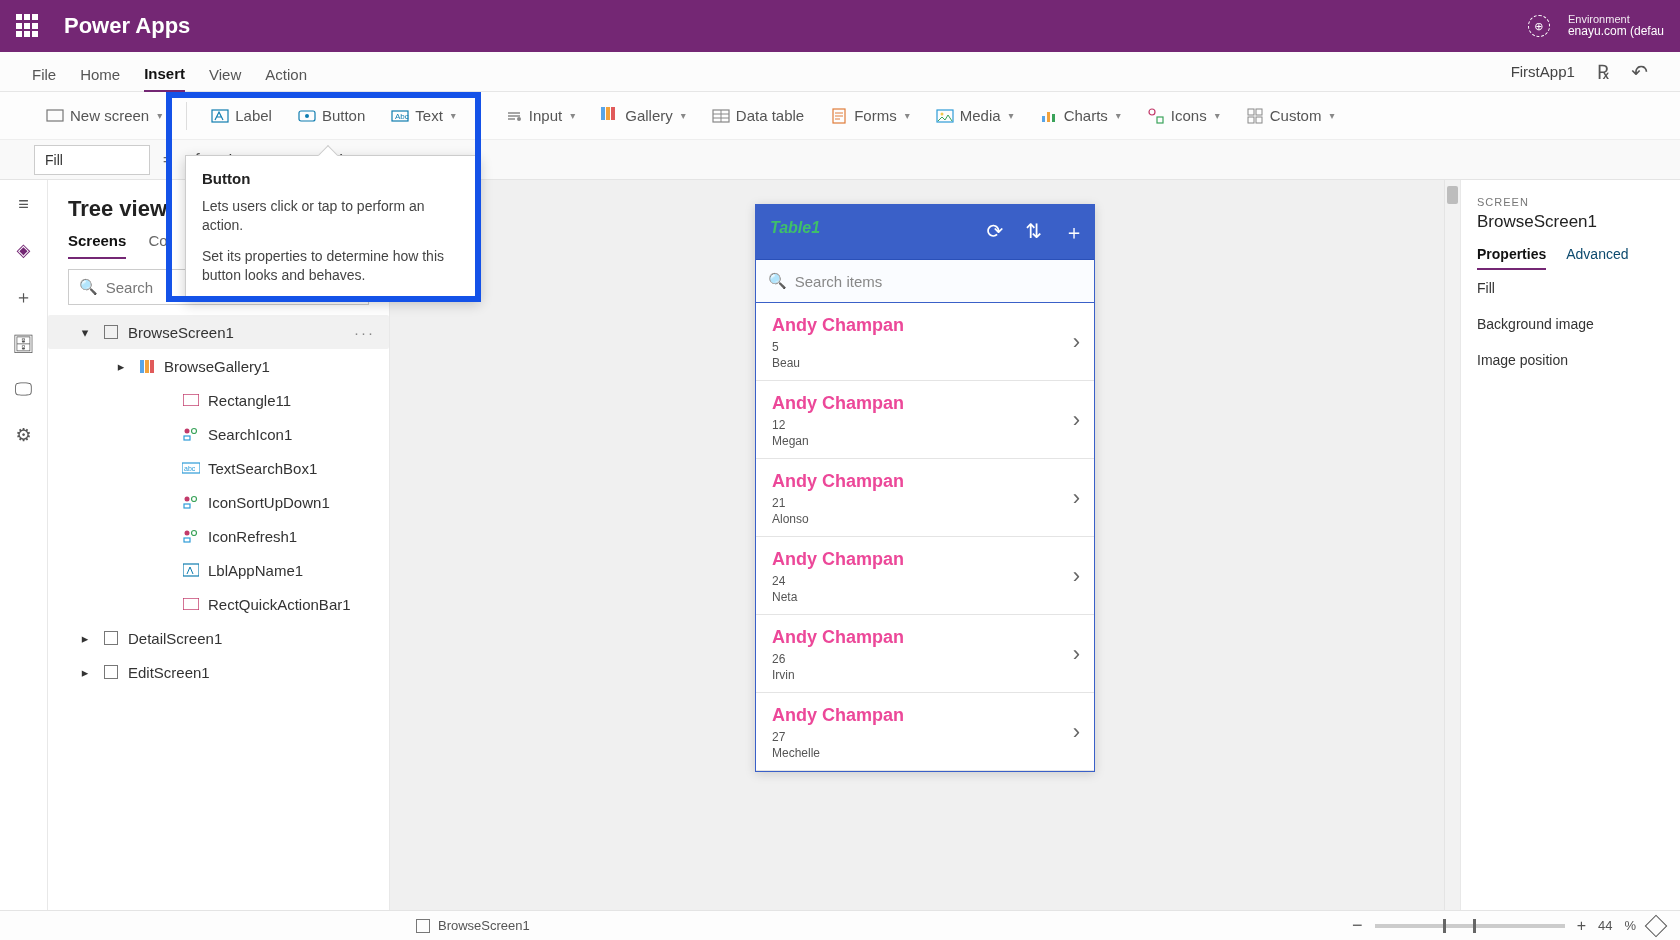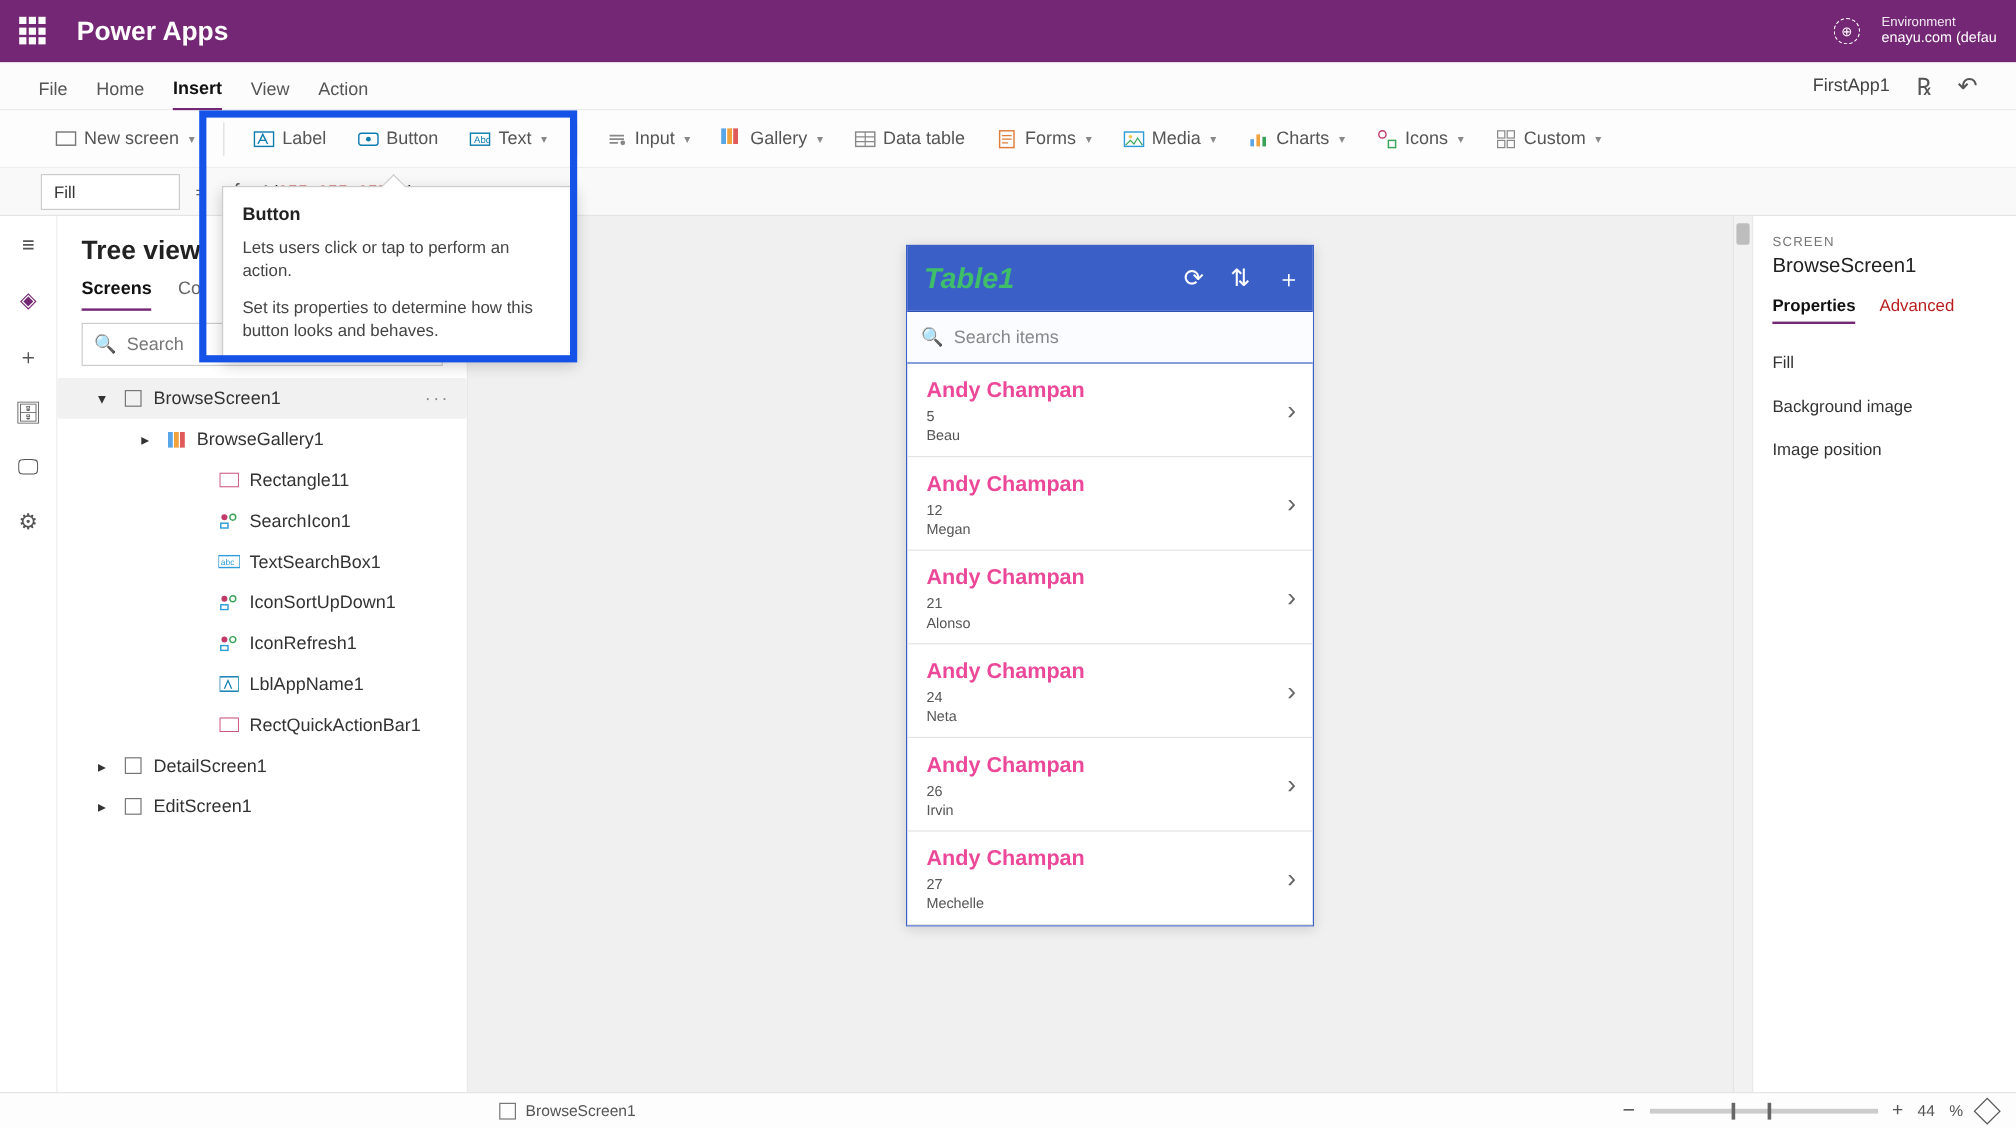--- a/index.html
+++ b/index.html
@@ -63,38 +63,38 @@
 .sq{ width:14px;height:14px;border:1.5px solid #777; display:inline-block;}
 .gal-ic{ display:flex;gap:1px;}
 .gal-ic span{width:4px;height:13px;}
 .gal-ic span:nth-child(1){background:#58a5e8;}
 .gal-ic span:nth-child(2){background:#f2a23c;}
 .gal-ic span:nth-child(3){background:#e05a5a;}
 
 .canvas { flex:1; background:#f0f0f0; display:flex; justify-content:center; align-items:flex-start; padding-top:24px; position:relative;}
 .phone { width:340px; background:#fff; box-shadow:0 2px 10px rgba(0,0,0,.15); border:1px solid #3a60c8;}
 .phone-header{ height:54px; background:#3a60c8; position:relative;}
-.phone-header .ph-title{ position:absolute; left:14px; top:14px; font-size:24px; font-style:italic; color:#3fbf6a; font-weight:600;}
+.phone-header .ph-title{ position:absolute; left:14px; top:14px; font-size:16px; font-style:italic; color:#3fbf6a; font-weight:600;}
 .phone-header .ph-icons{ position:absolute; right:10px; top:14px; display:flex; gap:22px; color:#fff; font-size:20px;}
 .phone-search{ height:44px; border-top:1px solid #2a50b8; border-bottom:0; background:#fafcff; display:flex; align-items:center; padding:0 12px; gap:8px; color:#888; font-size:15px; border-bottom:1px solid #3a60c8;}
 .phone-list{}
 .li{ border-bottom:1px solid #e4e4e4; padding:12px 16px 10px; position:relative;}
 .li .li-title{ font-size:18px; font-weight:600; color:#ec4899;}
 .li .li-sub1{ font-size:12px; color:#555; margin-top:4px;}
 .li .li-sub2{ font-size:12px; color:#555; margin-top:2px;}
 .li .li-chev{ position:absolute; right:14px; top:50%; transform:translateY(-50%); color:#666; font-size:22px;}
 
 .scroll-track{ position:absolute; right:0; top:0; bottom:0; width:16px; background:#f2f2f2; border-left:1px solid #e4e4e4;}
 .scroll-thumb{ position:absolute; left:2px; right:2px; top:6px; height:18px; background:#bdbdbd; border-radius:2px;}
 
 .right-panel{ width:220px; border-left:1px solid #e8e8e8; padding:16px 16px 0;}
 .rp-label{ font-size:11px; letter-spacing:1px; color:#777;}
 .rp-title{ font-size:17px; color:#222; margin:4px 0 14px;}
-.rp-tabs{ display:flex; gap:20px; font-size:14px; margin-bottom:14px;}
-.rp-tabs .rpt{ padding-bottom:6px; cursor:pointer; color:#b91c1c;}
+.rp-tabs{ display:flex; gap:20px; font-size:14px; }
+.rp-tabs .rpt{ padding-bottom:6px; cursor:pointer; color:#0c4a6e;}
 .rp-tabs .rpt.active{ color:#111; font-weight:600; border-bottom:2px solid #742774;}
 .rp-prop{ font-size:14px; color:#333; padding:10px 0;}
 
 .statusbar{ height:30px; border-top:1px solid #e4e4e4; display:flex; align-items:center; padding:0 16px; font-size:13px; color:#555; background:#fdfdfd; }
 .statusbar .left{ margin-left:400px; display:flex;align-items:center;gap:8px;}
 .statusbar .right{ margin-left:auto; display:flex; align-items:center; gap:12px;}
 .slider{ width:190px; height:4px; background:#ccc; position:relative;}
 .slider::before{content:"";position:absolute;left:36%;top:-5px;width:3px;height:14px;background:#666;}
 .slider::after{content:"";position:absolute;left:52%;top:-5px;width:3px;height:14px;background:#666;}
 .expand-ic{width:16px;height:16px;border:1.5px solid #555; position:relative; transform:rotate(45deg);}

